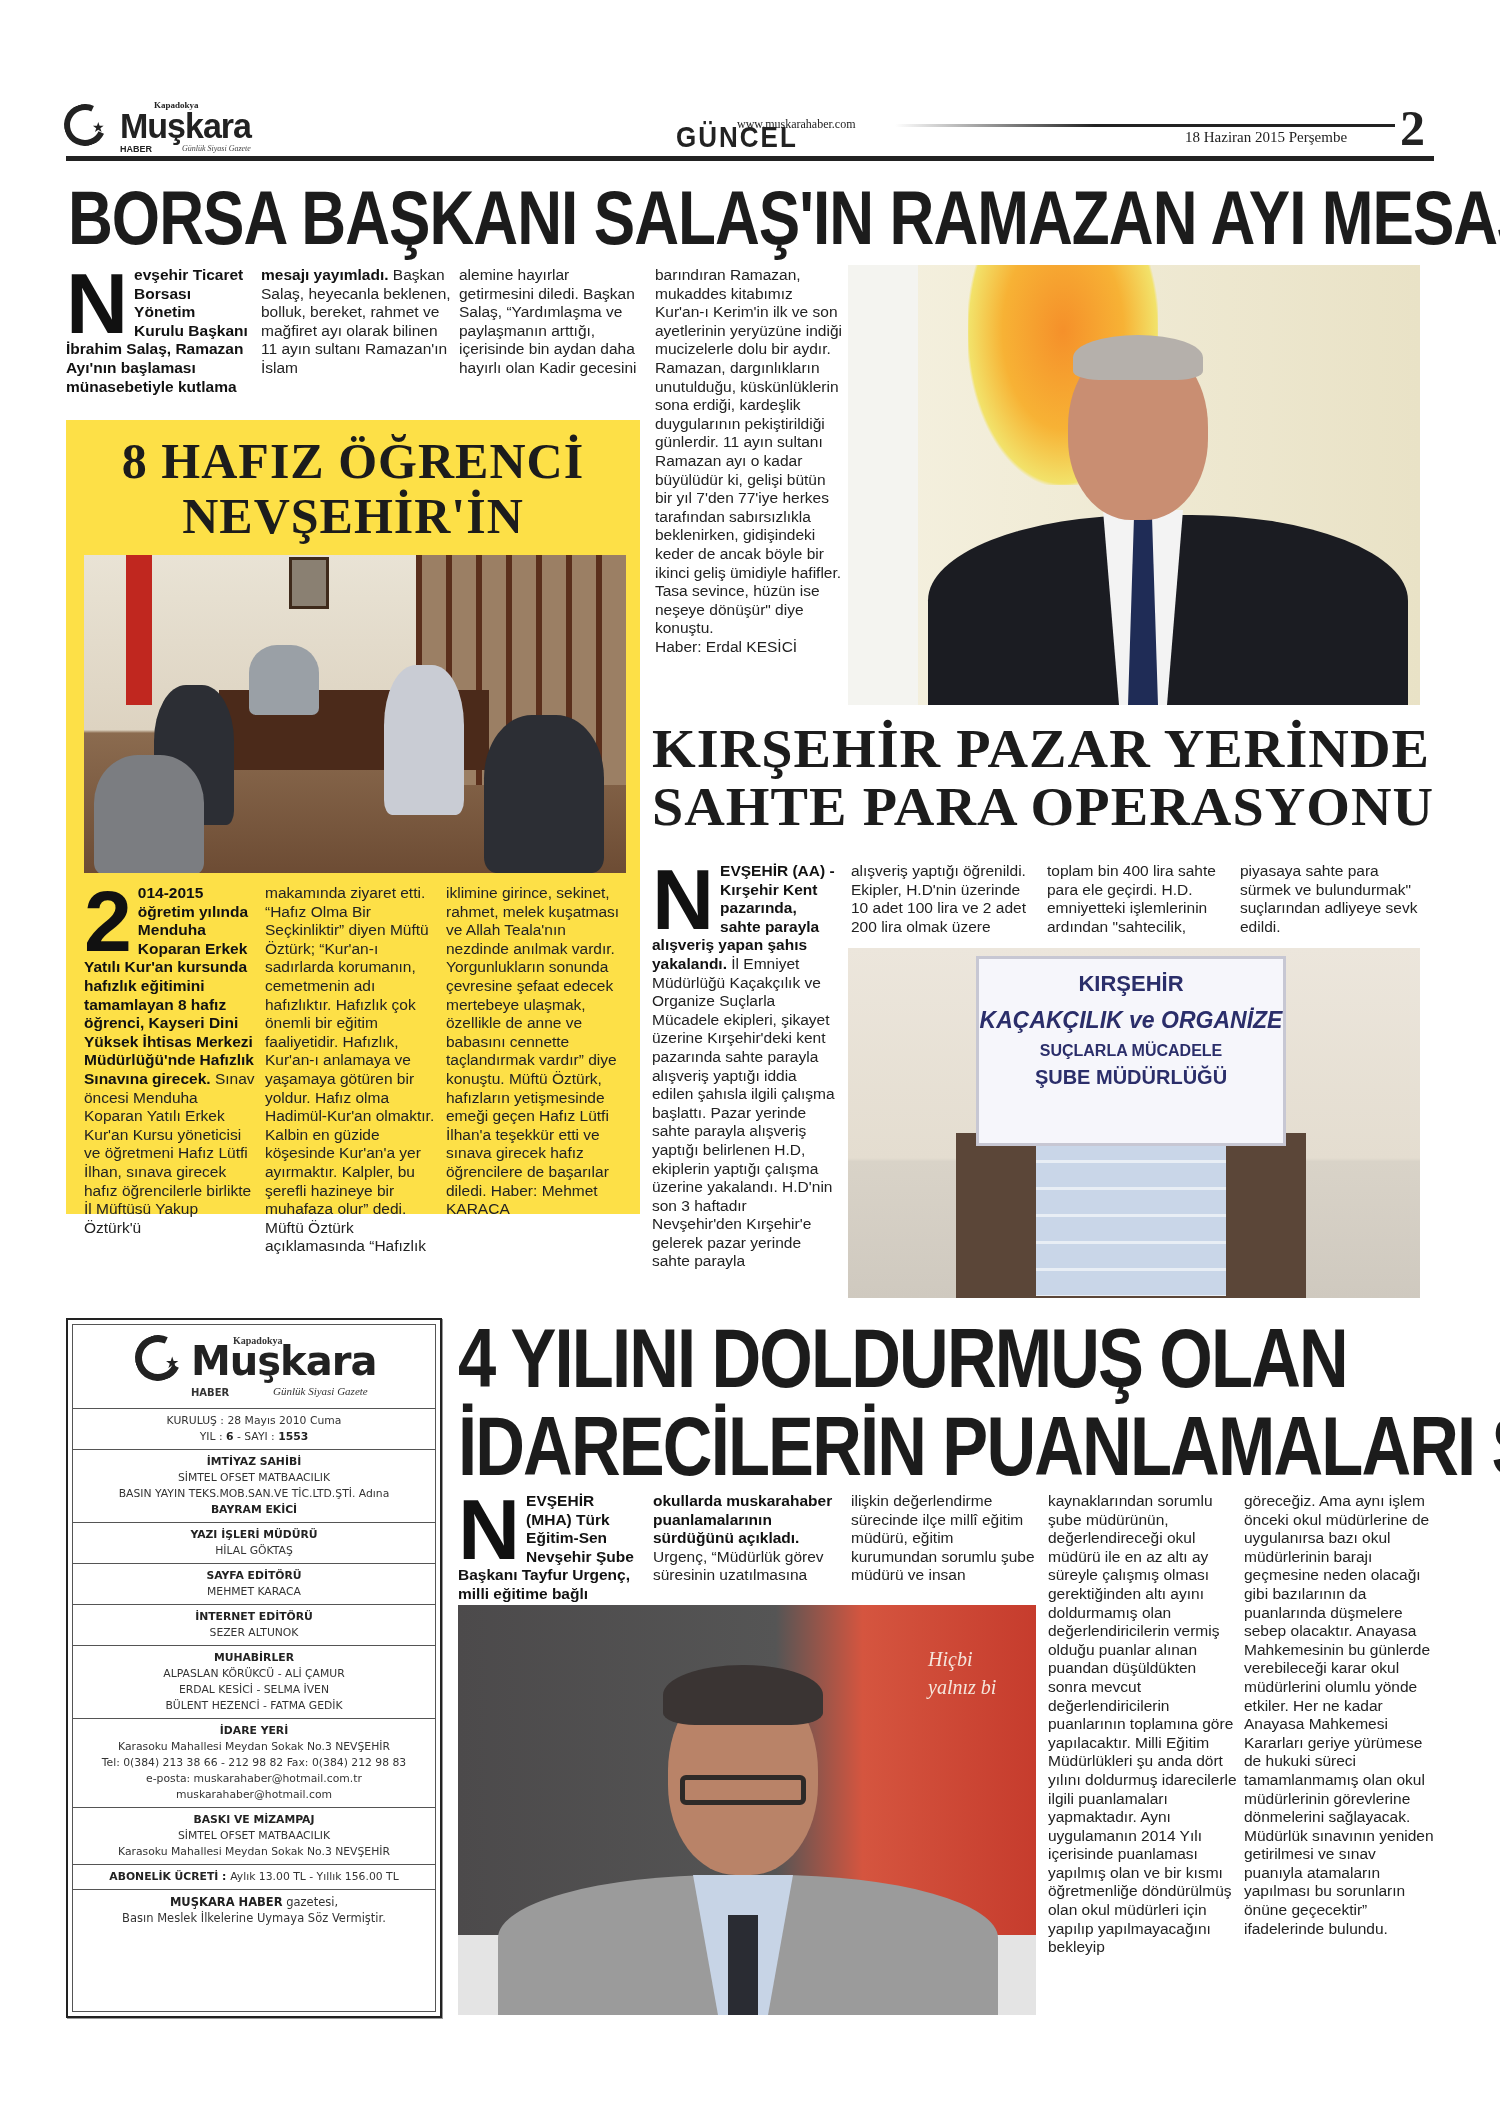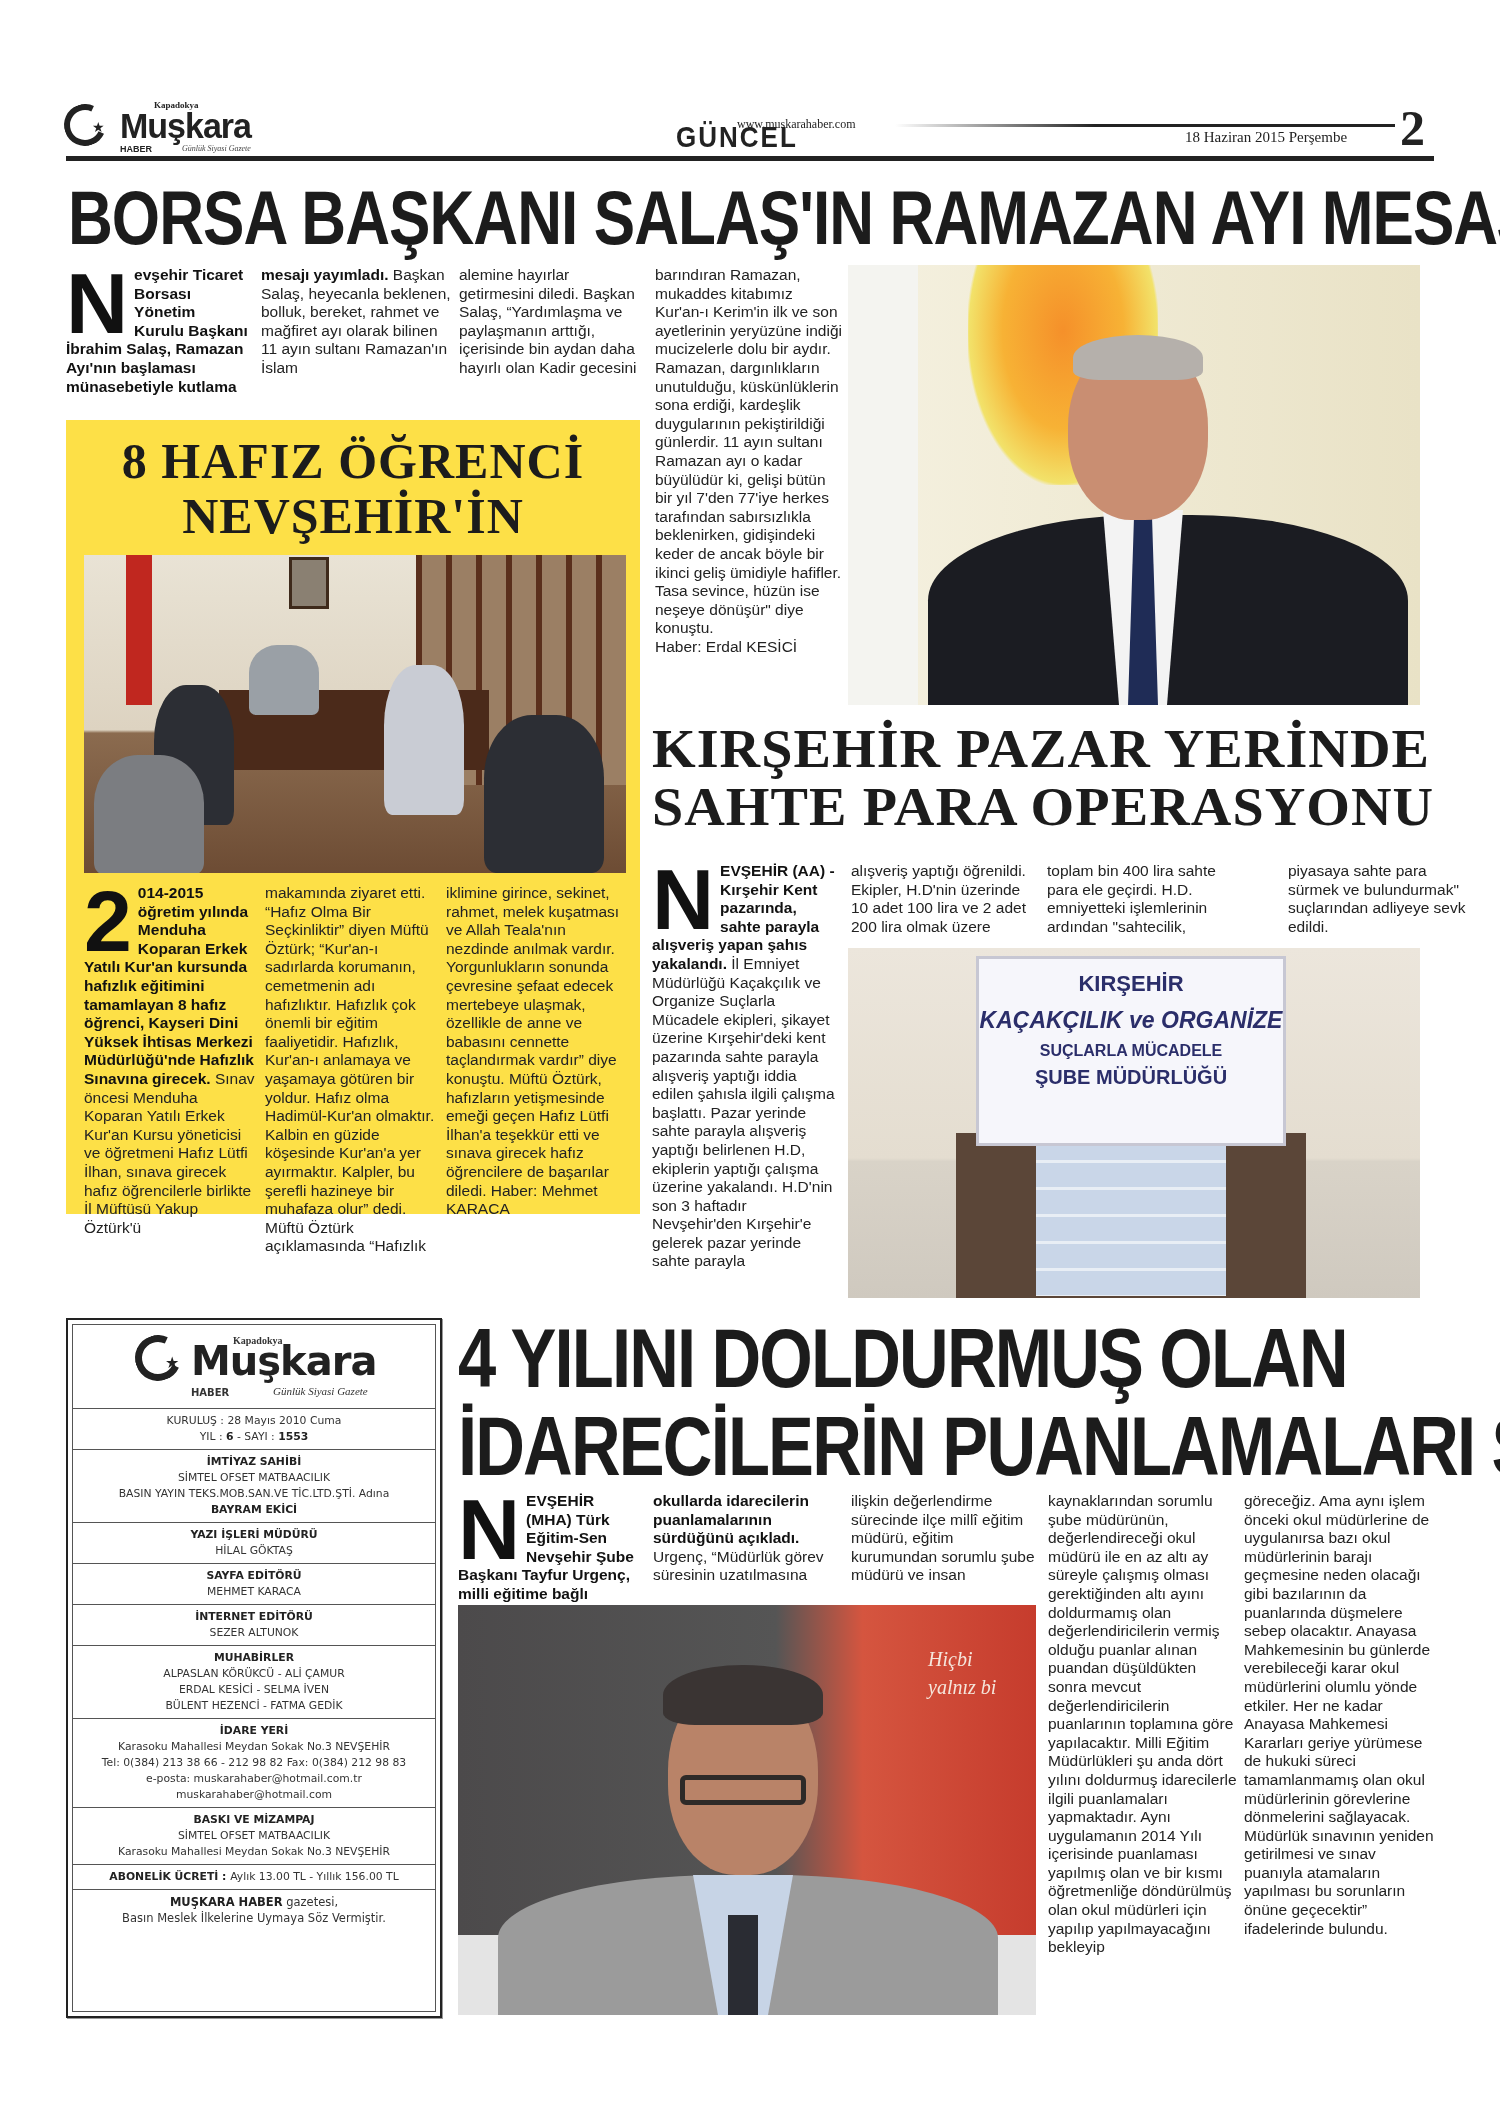--- a/index.html
+++ b/index.html
@@ -168,21 +168,21 @@
   <span class="drop">N</span>
   <b>EVŞEHİR (AA) - Kırşehir Kent pazarında, sahte parayla alışveriş yapan şahıs yakalandı.</b>
   <span>İl Emniyet Müdürlüğü Kaçakçılık ve Organize Suçlarla Mücadele ekipleri, şikayet üzerine Kırşehir'deki kent pazarında sahte parayla alışveriş yaptığı iddia edilen şahısla ilgili çalışma başlattı. Pazar yerinde sahte parayla alışveriş yaptığı belirlenen H.D, ekiplerin yaptığı çalışma üzerine yakalandı. H.D'nin son 3 haftadır Nevşehir'den Kırşehir'e gelerek pazar yerinde sahte parayla</span>
 </div>
 <div class="abs col" style="left:851px; top:862px; width:185px;">
   <span>alışveriş yaptığı öğrenildi. Ekipler, H.D'nin üzerinde 10 adet 100 lira ve 2 adet 200 lira olmak üzere</span>
 </div>
 <div class="abs col" style="left:1047px; top:862px; width:180px;">
   <span>toplam bin 400 lira sahte para ele geçirdi. H.D. emniyetteki işlemlerinin ardından "sahtecilik,</span>
 </div>
-<div class="abs col" style="left:1240px; top:862px; width:185px;margin-left:48px;">
+<div class="abs col" style="left:1240px; top:862px; width:185px;">
   <span>piyasaya sahte para sürmek ve bulundurmak" suçlarından adliyeye sevk edildi.</span>
 </div>
 
 <div class="abs photo ph-kir">
   <div class="table"></div>
   <div class="notes"></div>
   <div class="sign">
     <div style="font-size:22px; margin-top:12px;">KIRŞEHİR</div>
     <div style="font-size:23px; margin-top:10px; font-style:italic;">KAÇAKÇILIK ve ORGANİZE</div>
     <div style="font-size:16px; margin-top:8px;">SUÇLARLA MÜCADELE</div>
@@ -253,21 +253,21 @@
 <div class="abs headline h-4y">
   <div>4 YILINI DOLDURMUŞ OLAN</div>
   <div>İDARECİLERİN PUANLAMALARI SÜRÜYOR</div>
 </div>
 
 <div class="abs col" style="left:458px; top:1492px; width:185px;">
   <span class="drop">N</span>
   <b>EVŞEHİR (MHA) Türk Eğitim-Sen Nevşehir Şube Başkanı Tayfur Urgenç, milli eğitime bağlı</b>
 </div>
 <div class="abs col" style="left:653px; top:1492px; width:190px;">
-  <b>okullarda idarecilerin puanlamalarının sürdüğünü açıkladı.</b>
+  <b>okullarda muskarahaber puanlamalarının sürdüğünü açıkladı.</b>
   <span>Urgenç, “Müdürlük görev süresinin uzatılmasına</span>
 </div>
 <div class="abs col" style="left:851px; top:1492px; width:190px;">
   <span>ilişkin değerlendirme sürecinde ilçe millî eğitim müdürü, eğitim kurumundan sorumlu şube müdürü ve insan</span>
 </div>
 <div class="abs col" style="left:1048px; top:1492px; width:190px;">
   <span>kaynaklarından sorumlu şube müdürünün, değerlendireceği okul müdürü ile en az altı ay süreyle çalışmış olması gerektiğinden altı ayını doldurmamış olan değerlendiricilerin vermiş olduğu puanlar alınan puandan düşüldükten sonra mevcut değerlendiricilerin puanlarının toplamına göre yapılacaktır. Milli Eğitim Müdürlükleri şu anda dört yılını doldurmuş idarecilerle ilgili puanlamaları yapmaktadır. Aynı uygulamanın 2014 Yılı içerisinde puanlaması yapılmış olan ve bir kısmı öğretmenliğe döndürülmüş olan okul müdürleri için yapılıp yapılmayacağını bekleyip</span>
 </div>
 <div class="abs col" style="left:1244px; top:1492px; width:190px;">
   <span>göreceğiz. Ama aynı işlem önceki okul müdürlerine de uygulanırsa bazı okul müdürlerinin barajı geçmesine neden olacağı gibi bazılarının da puanlarında düşmelere sebep olacaktır. Anayasa Mahkemesinin bu günlerde verebileceği karar okul müdürlerini olumlu yönde etkiler. Her ne kadar Anayasa Mahkemesi Kararları geriye yürümese de hukuki süreci tamamlanmamış olan okul müdürlerinin görevlerine dönmelerini sağlayacak. Müdürlük sınavının yeniden getirilmesi ve sınav puanıyla atamaların yapılması bu sorunların önüne geçecektir” ifadelerinde bulundu.</span>

